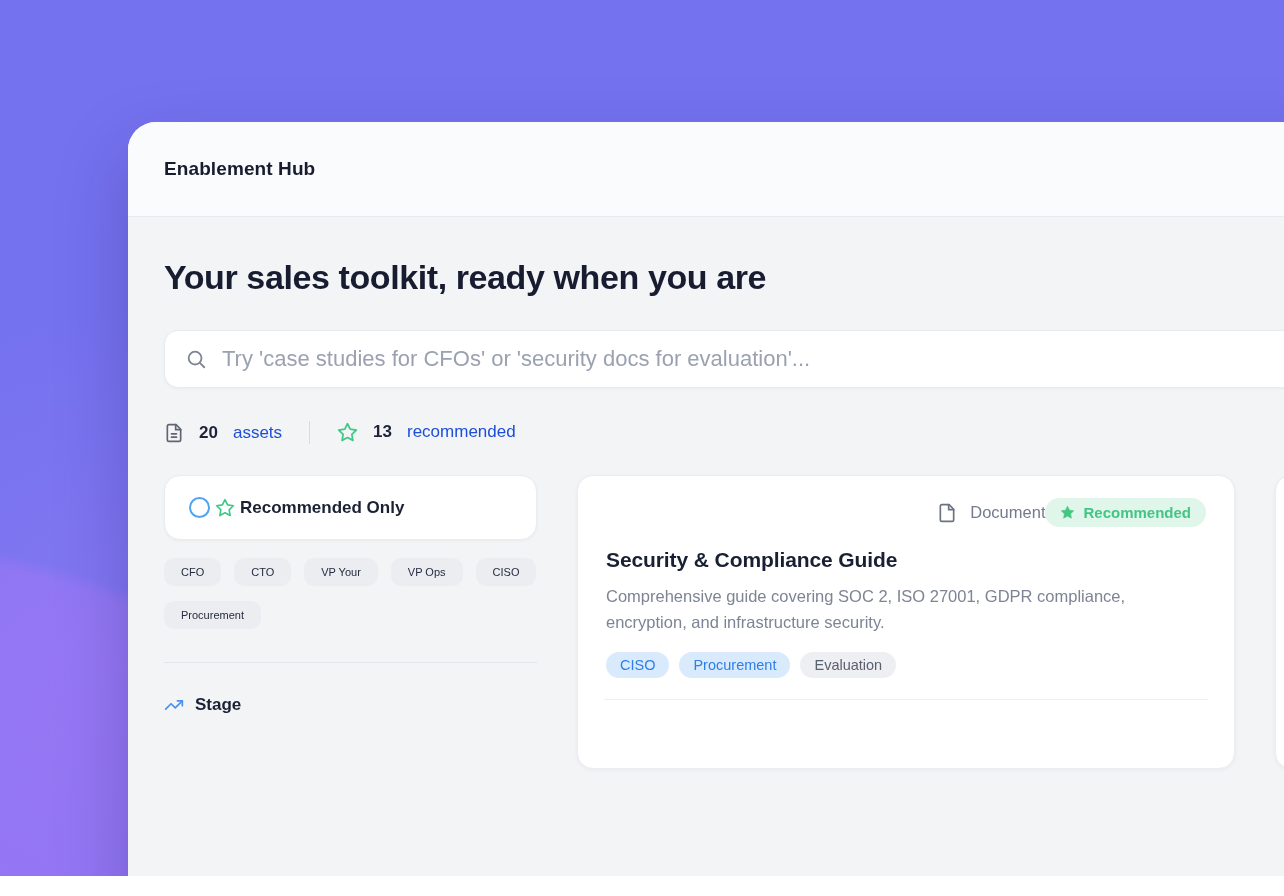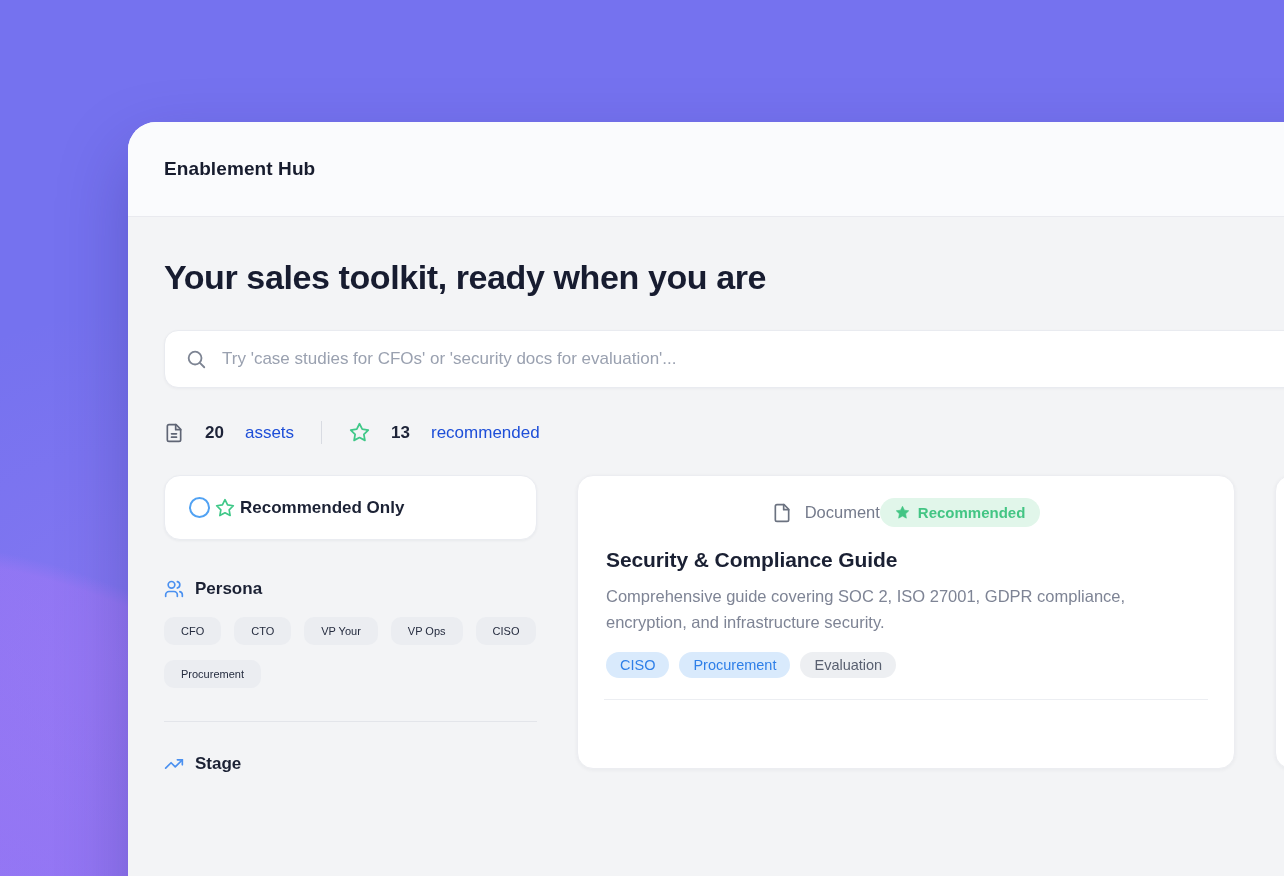--- a/index.html
+++ b/index.html
@@ -40,27 +40,27 @@
 
   .search-bar {
     margin-top:33px; width:1140px; height:58px; background:#ffffff;
     border:1px solid #e9ebf0; border-radius:14px;
     box-shadow:0 1px 3px rgba(25,30,60,0.04);
     display:flex; align-items:center; padding:0 20px;
   }
   .search-bar svg { flex:0 0 auto; }
   .search-input {
     border:none; outline:none; background:transparent; margin-left:15px;
-    font-size:17px; color:#30364a; width:1000px;
+    font-size:22px; color:#30364a; width:1000px;
     font-family:"Liberation Sans","DejaVu Sans",sans-serif;
   }
   .search-input::placeholder { color:#9aa1b0; opacity:1; }
 
   .stats-row { margin-top:33px; display:flex; align-items:center; }
-  .stat { display:flex; align-items:center; gap:21px; }
+  .stat { display:flex; gap:15px; }
   .stat-num { font-size:17px; font-weight:700; color:#1d2338; }
   .stat-label { font-size:17px; color:#1d4ed8; }
   .stat-divider { width:1px; height:23px; background:#d8dbe2; margin:0 27px; }
 
   .columns { margin-top:31px; display:flex; gap:40px; align-items:flex-start; }
 
   
   .sidebar { width:373px; flex:0 0 auto; }
   .toggle-card {
     height:65px; background:#ffffff; border:1px solid #eaecf1; border-radius:16px;
@@ -82,21 +82,21 @@
   }
   .sidebar-divider { margin-top:33px; height:1px; background:#e3e5ea; width:373px; }
 
   
   .doc-card {
     width:658px; height:294px; flex:0 0 auto;
     background:#ffffff; border:1px solid #ecedf1; border-radius:16px;
     box-shadow:0 1px 4px rgba(25,30,60,0.05);
     padding:22px 28px 0 28px;
   }
-  .doc-card-top { display:flex; align-items:center; justify-content:center; }
+  .doc-card-top { display:flex; align-items:center; justify-content:flex-end; }
   .doc-type { display:flex; align-items:center; gap:13px; }
   .doc-type-label { font-size:16.5px; color:#757b8c; }
   .rec-badge {
     display:flex; align-items:center; gap:8px; background:#e1f6ea;
     border-radius:999px; padding:6px 15px;
     font-size:15px; font-weight:600; color:#43c584;
   }
   .doc-title { margin-top:21px; font-size:21px; font-weight:700; color:#1a2033; letter-spacing:-0.1px; }
   .doc-desc { margin-top:12px; font-size:16.5px; color:#7e8495; line-height:1.55; max-width:588px; }
   .tag-row { margin-top:17px; display:flex; gap:10px; }
@@ -159,29 +159,20 @@
         <div class="sidebar">
 
           <div class="toggle-card">
             <span class="toggle-circle"></span>
             <svg width="20" height="20" viewBox="0 0 24 24" fill="none" stroke="#3fc888" stroke-width="2" stroke-linecap="round" stroke-linejoin="round">
                 <polygon points="12 2 15.09 8.26 22 9.27 17 14.14 18.18 21.02 12 17.77 5.82 21.02 7 14.14 2 9.27 8.91 8.26 12 2"></polygon>
               </svg>
             <span class="toggle-label">Recommended Only</span>
           </div>
 
-          <div class="filter-header persona">
-            <svg width="20" height="20" viewBox="0 0 24 24" fill="none" stroke="#4a90f0" stroke-width="2" stroke-linecap="round" stroke-linejoin="round">
-                <path d="M16 21v-2a4 4 0 0 0-4-4H6a4 4 0 0 0-4 4v2"></path>
-                <circle cx="9" cy="7" r="4"></circle>
-                <path d="M22 21v-2a4 4 0 0 0-3-3.87"></path>
-                <path d="M16 3.13a4 4 0 0 1 0 7.75"></path>
-              </svg>
-            <span class="filter-title">Persona</span>
-          </div>
 
           <div class="chips">
             <span class="chip">CFO</span>
             <span class="chip">CTO</span>
             <span class="chip">VP Your</span>
             <span class="chip">VP Ops</span>
             <span class="chip">CISO</span>
             <span class="chip">Procurement</span>
           </div>
 

